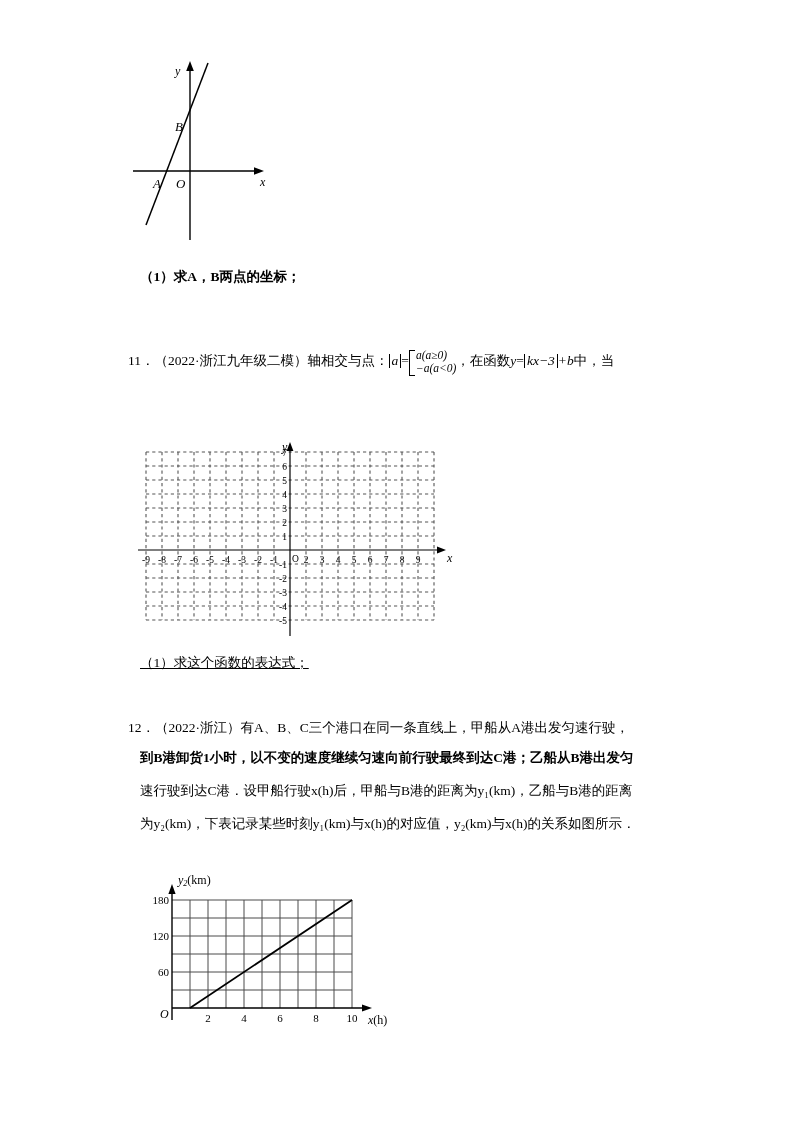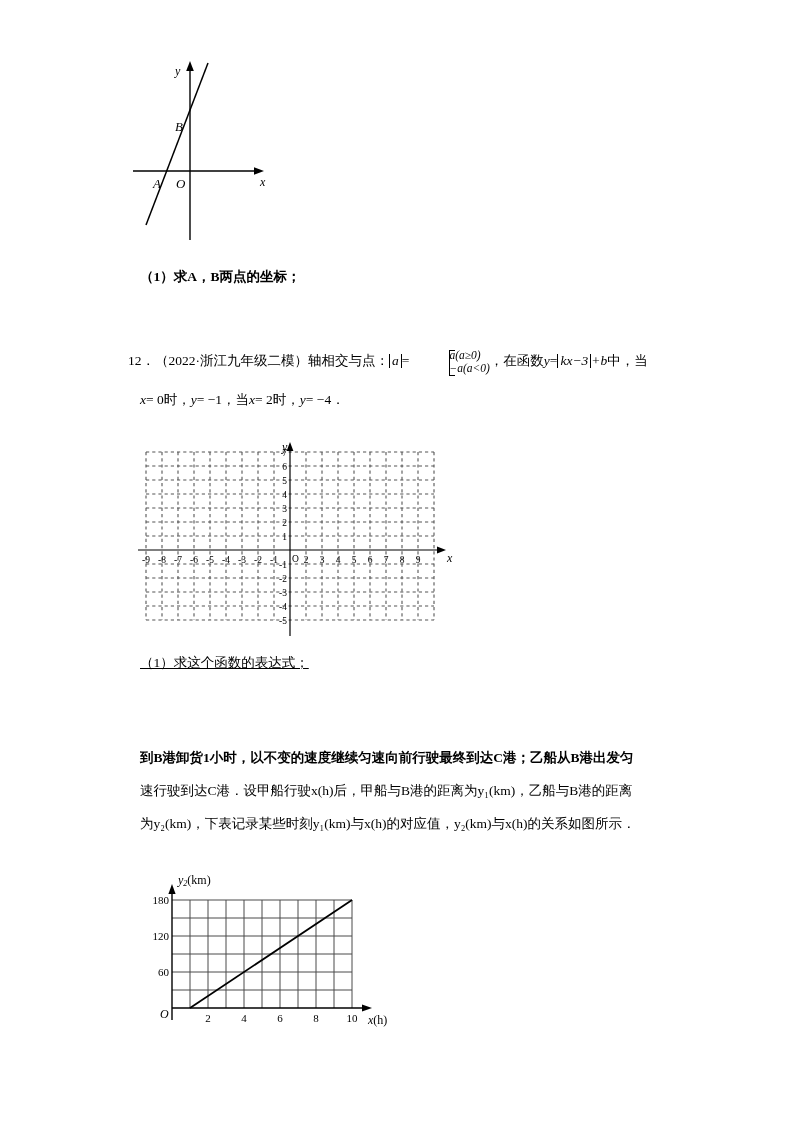--- a/index.html
+++ b/index.html
@@ -35,21 +35,21 @@
     font-family: "Liberation Serif", "DejaVu Serif", serif;
   }
   .sml { font-size: 11px; }
   .frac-brace {
     display: inline-block;
     vertical-align: middle;
     position: relative;
     font-size: 11.5px;
     line-height: 1.15;
     text-align: left;
-    margin-left: 40px;
+    padding-left: 7px;
   }
   .frac-brace::before {
     content: "";
     position: absolute;
     left: 0; top: 1px;
     width: 5px; height: calc(100% - 2px);
     border-left: 1.2px solid #000;
     border-top: 1.2px solid #000;
     border-bottom: 1.2px solid #000;
   }
@@ -117,26 +117,23 @@
       <text class="axlabel" x="47" y="20">y</text>
     </svg>
   </div>
 
   <div class="ptext" style="left:140px; top:267px;font-weight:bold;">
     <span>（1）求A，B两点的坐标；</span>
   </div>
 
 
   <div class="ptext" style="left:128px; top:349px;">
-    <span>12．</span><span>（2022·浙江九年级二模）</span><span>轴相交与点：</span><span class="absbar mi">a</span><span>=</span><span class="frac-brace"><span class="mi" style="display:block;">a(a≥0)</span><span class="mi" style="display:block;">−a(a&lt;0)</span></span><span>，在函数</span><span class="mi">y</span><span>=</span><span class="absbar mi">kx−3</span><span class="mi">+b</span><span>中，当</span>
-  </div>
-
-  <div class="ptext" style="left:140px; top:390px;">
-    <span class="mi">x</span><span>= 0</span><span>时，</span><span class="mi">y</span><span>= −1</span><span>，当</span><span class="mi">x</span><span>= 2</span><span>时，</span><span class="mi">y</span><span>= −4</span><span>．</span>
-  </div>
+    <span>11．</span><span>（2022·浙江九年级二模）</span><span>轴相交与点：</span><span class="absbar mi">a</span><span>=</span><span class="frac-brace"><span class="mi" style="display:block;">a(a≥0)</span><span class="mi" style="display:block;">−a(a&lt;0)</span></span><span>，在函数</span><span class="mi">y</span><span>=</span><span class="absbar mi">kx−3</span><span class="mi">+b</span><span>中，当</span>
+  </div>
+
 
   <div id="fig2">
     <svg width="320" height="205" viewBox="0 0 320 205">
       <defs>
         <g id="dummy"></g>
       </defs>
 
       <g stroke="#555" stroke-width="1.1" stroke-dasharray="3.2,3.0">
 
         <line x1="10" y1="12" x2="10" y2="180"></line>
@@ -215,20 +212,23 @@
         <text x="151" y="170">-4</text>
         <text x="151" y="184">-5</text>
       </g>
     </svg>
   </div>
 
   <div class="ptext" style="left:140px; top:653px;text-decoration:underline;">
     <span>（1）求这个函数的表达式；</span>
   </div>
 
+  <div class="ptext" style="left:128px; top:718px;">
+    <span>12．</span><span>（2022·浙江）</span><span>有A、B、C三个港口在同一条直线上，甲船从A港出发匀速行驶，</span>
+  </div>
   <div class="ptext" style="left:140px; top:748px;font-weight:bold;">
     <span>到B港卸货1小时，以不变的速度继续匀速向前行驶最终到达C港；乙船从B港出发匀</span>
   </div>
   <div class="ptext" style="left:140px; top:781px;">
     <span>速行驶到达C港．设甲船行驶x(h)后，甲船与B港的距离为y₁(km)，乙船与B港的距离</span>
   </div>
   <div class="ptext" style="left:140px; top:814px;">
     <span>为y₂(km)，下表记录某些时刻y₁(km)与x(h)的对应值，y₂(km)与x(h)的关系如图所示．</span>
   </div>
 

